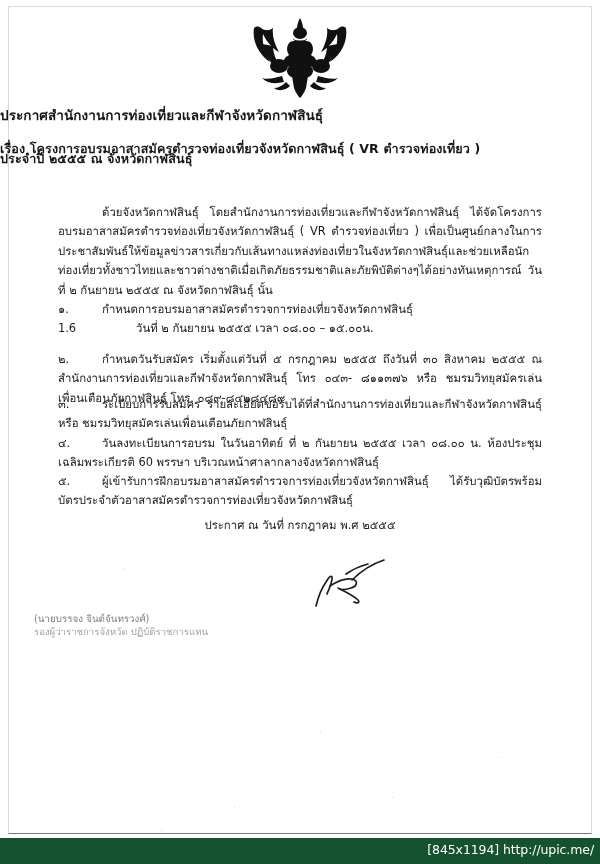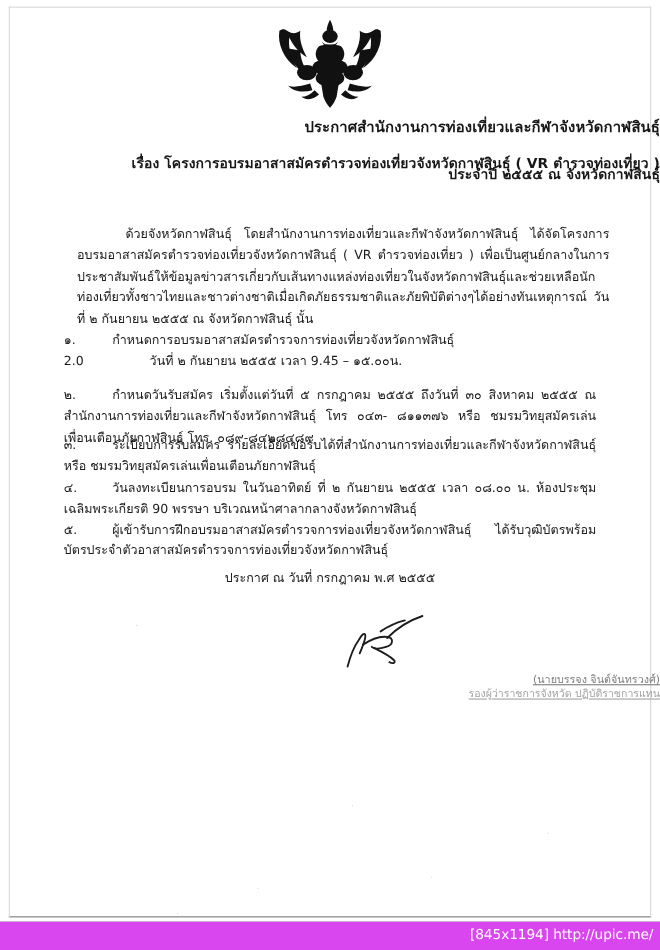--- a/index.html
+++ b/index.html
@@ -46,39 +46,38 @@
     width: 600px;
     text-align: center;
   }
   #emblem-wrap svg { display: inline-block; }
 
   
   .doc-head {
     position: absolute;
     left: 0;
     width: 600px;
-    text-align: right;
+    text-align: left;
     color: #171717;
     font-weight: bold;
     letter-spacing: 0.1px;
   }
   #head-line-1 { top: 104px;  font-size: 13.5px; }
   #head-line-2 { top: 127px;  font-size: 12.6px; margin-top: 12px; }
   #head-line-3 { top: 149px;  font-size: 12.6px; }
 
   
   .body-block {
     position: absolute;
     left: 58px;
     width: 484px;
     color: #1b1b1b;
     font-size: 11.4px;
     line-height: 19.4px;
     text-align: justify;
-    margin-left: 12px;
   }
   .body-block .indent { display: inline-block; width: 44px; }
 
   #para-intro { top: 203px; }
 
   
   .clause {
     position: absolute;
     left: 58px;
     width: 484px;
@@ -114,27 +113,26 @@
     position: absolute;
     left: 300px;
     top: 556px;
     width: 120px;
     height: 58px;
   }
   .sig-block {
     position: absolute;
     left: 0;
     width: 600px;
-    text-align: right;
+    text-align: left;
     padding-left: 34px;
     box-sizing: border-box;
     color: #8e8e8e;
     font-size: 9.6px;
     line-height: 11px;
-    text-decoration: underline;
   }
   #sig-name    { top: 613px; color: #7d7d7d; font-size: 9.8px; }
   #sig-role-1  { top: 626px; color: #a2a2a2; }
   #sig-role-2  { top: 637px; color: #b2b2b2; }
 
   
   .speck {
     position: absolute;
     background: #9a9a9a;
     width: 1px; height: 1px;
@@ -142,21 +140,21 @@
     opacity: .5;
   }
 
   
   #footer-bar {
     position: absolute;
     left: 0;
     top: 838px;
     width: 600px;
     height: 26px;
-    background: #d946ef;
+    background: #14532d;
   }
   #footer-text {
     position: absolute;
     right: 6px;
     top: 4px;
     color: #ffffff;
     font-family: "DejaVu Sans", "Liberation Sans", sans-serif;
     font-size: 12.5px;
     letter-spacing: -0.1px;
     white-space: nowrap;
@@ -205,33 +203,33 @@
 
   <div class="body-block" id="para-intro">
     <span class="indent"></span><span>ด้วยจังหวัดกาฬสินธุ์ โดยสำนักงานการท่องเที่ยวและกีฬาจังหวัดกาฬสินธุ์ ได้จัดโครงการอบรมอาสาสมัครตำรวจท่องเที่ยวจังหวัดกาฬสินธุ์ ( VR ตำรวจท่องเที่ยว )  เพื่อเป็นศูนย์กลางในการประชาสัมพันธ์ให้ข้อมูลข่าวสารเกี่ยวกับเส้นทางแหล่งท่องเที่ยวในจังหวัดกาฬสินธุ์และช่วยเหลือนักท่องเที่ยวทั้งชาวไทยและชาวต่างชาติเมื่อเกิดภัยธรรมชาติและภัยพิบัติต่างๆได้อย่างทันเหตุการณ์ วันที่ ๒ กันยายน ๒๕๕๕  ณ   จังหวัดกาฬสินธุ์ นั้น</span>
   </div>
 
   <div class="clause" id="clause-1">
     <span class="lead">๑.</span><span>กำหนดการอบรมอาสาสมัครตำรวจการท่องเที่ยวจังหวัดกาฬสินธุ์</span>
   </div>
 
   <div class="clause" id="clause-1-1">
-    <span class="lead2">2.0</span><span>วันที่ ๒ กันยายน ๒๕๕๕  เวลา 9.45 – ๑๕.๐๐น.</span>
+    <span class="lead2">1.6</span><span>วันที่ ๒ กันยายน ๒๕๕๕  เวลา ๐๘.๐๐ – ๑๕.๐๐น.</span>
   </div>
 
   <div class="clause" id="clause-2">
     <span class="lead">๒.</span><span>กำหนดวันรับสมัคร เริ่มตั้งแต่วันที่  ๕ กรกฎาคม ๒๕๕๕ ถึงวันที่ ๓๐  สิงหาคม   ๒๕๕๕ ณ  สำนักงานการท่องเที่ยวและกีฬาจังหวัดกาฬสินธุ์ โทร  ๐๔๓- ๘๑๑๓๗๖  หรือ  ชมรมวิทยุสมัครเล่นเพื่อนเตือนภัยกาฬสินธุ์  โทร. ๐๘๙-๘๔๒๘๔๘๙</span>
   </div>
 
   <div class="clause" id="clause-3">
     <span class="lead">๓.</span><span>ระเบียบการรับสมัคร  รายละเอียดขอรับได้ที่สำนักงานการท่องเที่ยวและกีฬาจังหวัดกาฬสินธุ์ หรือ  ชมรมวิทยุสมัครเล่นเพื่อนเตือนภัยกาฬสินธุ์</span>
   </div>
 
   <div class="clause" id="clause-4">
-    <span class="lead">๔.</span><span>วันลงทะเบียนการอบรม  ในวันอาทิตย์ ที่ ๒ กันยายน  ๒๕๕๕  เวลา  ๐๘.๐๐ น. ห้องประชุมเฉลิมพระเกียรติ 90 พรรษา บริเวณหน้าศาลากลางจังหวัดกาฬสินธุ์</span>
+    <span class="lead">๔.</span><span>วันลงทะเบียนการอบรม  ในวันอาทิตย์ ที่ ๒ กันยายน  ๒๕๕๕  เวลา  ๐๘.๐๐ น. ห้องประชุมเฉลิมพระเกียรติ 60 พรรษา บริเวณหน้าศาลากลางจังหวัดกาฬสินธุ์</span>
   </div>
 
   <div class="clause" id="clause-5">
     <span class="lead">๕.</span><span>ผู้เข้ารับการฝึกอบรมอาสาสมัครตำรวจการท่องเที่ยวจังหวัดกาฬสินธุ์ ได้รับวุฒิบัตรพร้อมบัตรประจำตัวอาสาสมัครตำรวจการท่องเที่ยวจังหวัดกาฬสินธุ์</span>
   </div>
 
   <div id="issue-date">ประกาศ ณ วันที่    กรกฎาคม  พ.ศ ๒๕๕๕</div>
 
   <div id="signature-mark">
     <svg width="120" height="58" viewBox="0 0 120 58" aria-hidden="true">

